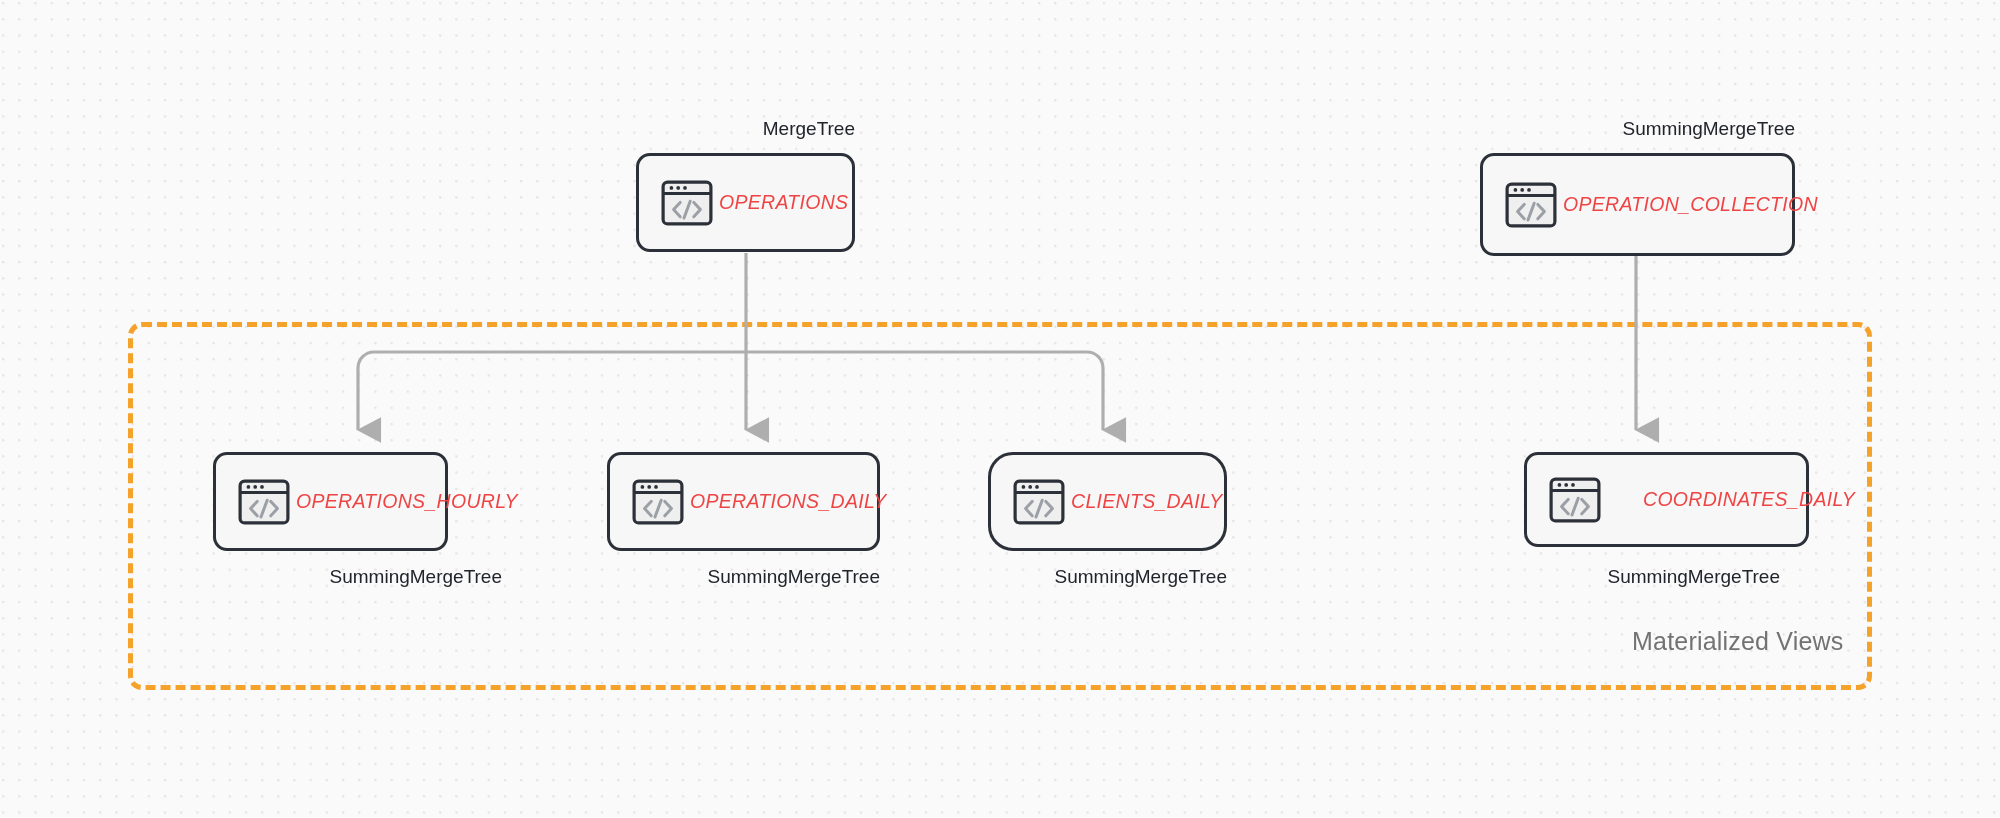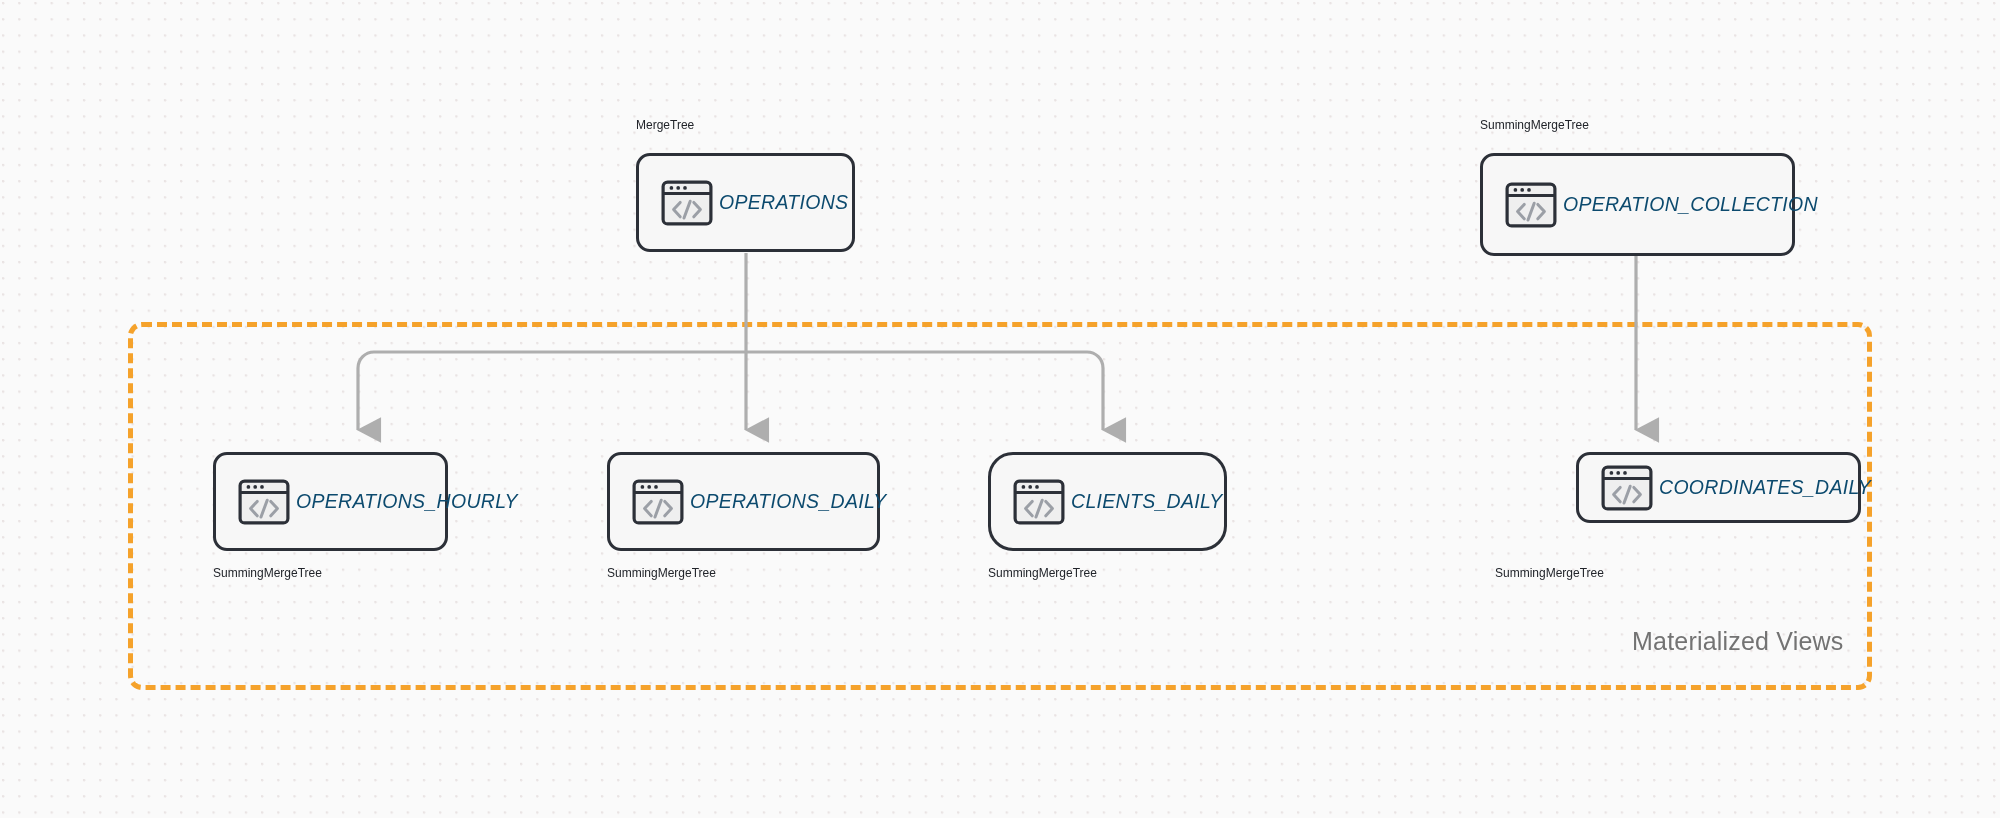--- a/index.html
+++ b/index.html
@@ -60,33 +60,33 @@
     flex: 0 0 auto;
     margin-left: 22px;
     width: 52px;
     height: 46px;
   }
   .node-label {
     flex: 1 1 auto;
     text-align: left;
     font-style: italic;
     font-size: 19.5px;
-    color: #0c4a6e;
+    color: #ef4444;
     letter-spacing: 0.3px;
     padding-right: 16px;
     padding-left: 6px;
     white-space: nowrap;
   }
   
   .engine-caption {
     position: absolute;
-    font-size: 12px;
+    font-size: 19px;
     color: #21242A;
     white-space: nowrap;
-    text-align: left;
+    text-align: right;
     z-index: 3;
   }
 </style>
 </head>
 <body>
 
 <div id="canvas">
 
   <div class="group-frame" id="group-frame" style="left: 128px; top: 322px; width: 1744px; height: 368px; border-color: rgb(245, 162, 43);"></div>
   <div class="group-frame-label" id="group-frame-label" style="color: #737373; left: 1632px; top: 627px;">Materialized Views</div>
@@ -173,21 +173,21 @@
             <circle cx="10.4" cy="7.9" r="1.85" fill="#2C3038"></circle>
             <circle cx="17.2" cy="7.9" r="1.85" fill="#2C3038"></circle>
             <circle cx="24.0" cy="7.9" r="1.85" fill="#2C3038"></circle>
             <path d="M 19.2 22.4 L 12.6 29.6 L 19.2 36.8" fill="none" stroke="#9B9FA6" stroke-width="3.0" stroke-linecap="round" stroke-linejoin="round"></path>
             <path d="M 32.8 22.4 L 39.4 29.6 L 32.8 36.8" fill="none" stroke="#9B9FA6" stroke-width="3.0" stroke-linecap="round" stroke-linejoin="round"></path>
             <path d="M 29.2 21.2 L 23.0 38.0" fill="none" stroke="#9B9FA6" stroke-width="3.0" stroke-linecap="round"></path>
           </svg></span>
         <span class="node-label">CLIENTS_DAILY</span>
       </div>
       <div class="engine-caption" style="left: 988px; width: 239px; top: 566px;">SummingMergeTree</div>
-      <div class="node" style="left: 1576px; top: 452px; width: 285px; height: 71px;">
+      <div class="node" style="left: 1524px; top: 452px; width: 285px; height: 95px; gap: 36px;">
         <span class="node-icon"><svg viewBox="0 0 52 46">
             <rect x="2.1" y="2.1" width="47.8" height="41.8" rx="4.5" ry="4.5" fill="#EFEFEF" stroke="#2C3038" stroke-width="3.2"></rect>
             <path d="M 2.1 13.6 L 49.9 13.6" stroke="#2C3038" stroke-width="3.0" fill="none"></path>
             <circle cx="10.4" cy="7.9" r="1.85" fill="#2C3038"></circle>
             <circle cx="17.2" cy="7.9" r="1.85" fill="#2C3038"></circle>
             <circle cx="24.0" cy="7.9" r="1.85" fill="#2C3038"></circle>
             <path d="M 19.2 22.4 L 12.6 29.6 L 19.2 36.8" fill="none" stroke="#9B9FA6" stroke-width="3.0" stroke-linecap="round" stroke-linejoin="round"></path>
             <path d="M 32.8 22.4 L 39.4 29.6 L 32.8 36.8" fill="none" stroke="#9B9FA6" stroke-width="3.0" stroke-linecap="round" stroke-linejoin="round"></path>
             <path d="M 29.2 21.2 L 23.0 38.0" fill="none" stroke="#9B9FA6" stroke-width="3.0" stroke-linecap="round"></path>
           </svg></span>

